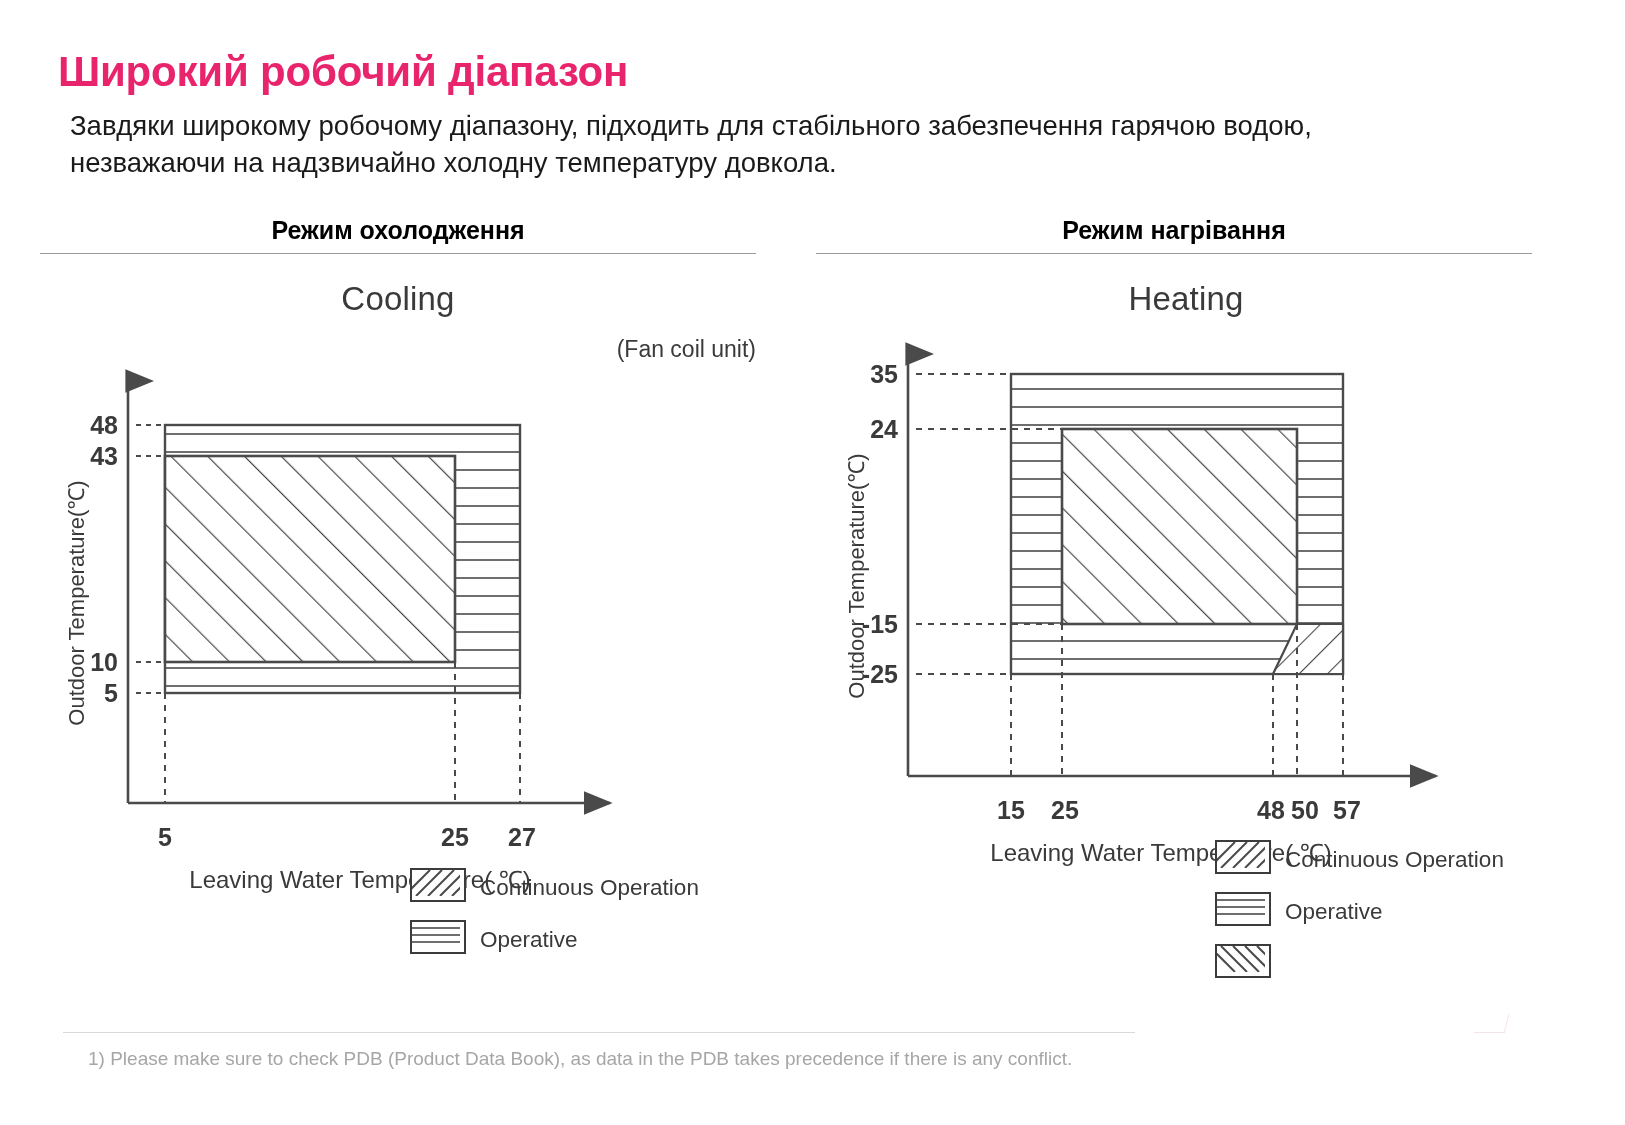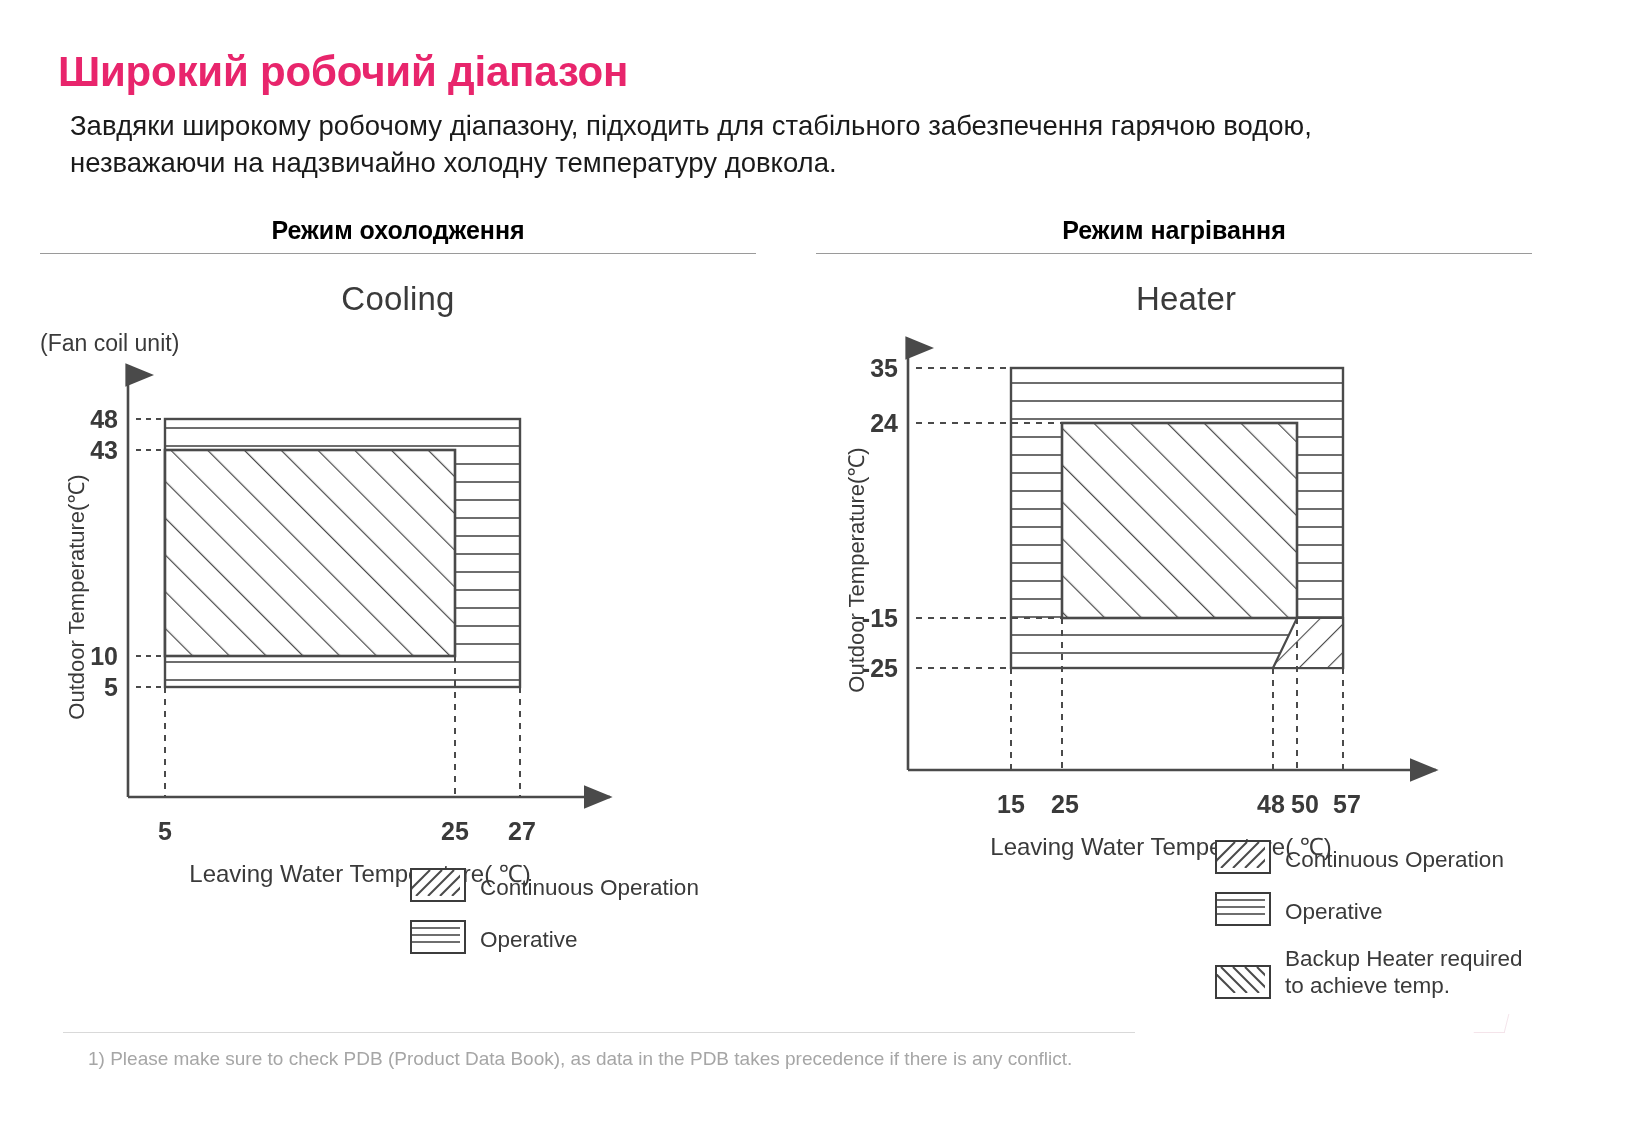--- a/index.html
+++ b/index.html
@@ -46,22 +46,22 @@
   .panel{position:absolute;}
   #panel-cool{left:40px;top:280px;width:716px;height:720px;}
   #panel-heat{left:816px;top:280px;width:740px;height:720px;}
 
   .chart-title{
     text-align:center;font-size:33px;font-weight:400;color:#3a3a3a;
     letter-spacing:0.2px;
   }
   .chart-title.light{font-weight:400;}
   .chart-sub{
-    text-align:left;font-size:23px;font-weight:400;color:#3a3a3a;
-    margin-top:12px;
+    text-align:right;font-size:23px;font-weight:400;color:#3a3a3a;
+    margin-top:18px;
   }
 
   .plot-wrap{position:relative;}
   svg{display:block;}
 
   
   .legend{position:absolute;}
   #legend-cool{left:410px;top:868px;}
   #legend-heat{left:1215px;top:840px;}
   .legend-row{display:flex;align-items:flex-end;margin-bottom:18px;}
@@ -157,21 +157,21 @@
         <text x="415" y="483" text-anchor="middle" font-family="Liberation Sans, sans-serif" font-size="25" font-weight="700" fill="#3a3a3a">25</text>
         <text x="482" y="483" text-anchor="middle" font-family="Liberation Sans, sans-serif" font-size="25" font-weight="700" fill="#3a3a3a">27</text>
 
         <text x="320" y="525" text-anchor="middle" font-family="Liberation Sans, sans-serif" font-size="24" fill="#3a3a3a">Leaving Water Temperature( ℃)</text>
         <text x="44" y="240" text-anchor="middle" transform="rotate(-90 44 240)" font-family="Liberation Sans, sans-serif" font-size="22" fill="#3a3a3a">Outdoor Temperature(℃)</text>
       </svg>
     </div>
   </div>
 
   <div class="panel" id="panel-heat">
-    <div class="chart-title light">Heater</div>
+    <div class="chart-title light">Heating</div>
     <div class="chart-sub"></div>
 
     <div class="plot-wrap">
       <svg width="660" height="560" viewBox="0 0 660 560">
         <defs>
           <pattern id="hHatchDiag" width="26" height="26" patternUnits="userSpaceOnUse" patternTransform="rotate(-45)">
             <rect width="26" height="26" fill="#ffffff"></rect>
             <line x1="0" y1="0" x2="0" y2="26" stroke="#4a4a4a" stroke-width="2.4"></line>
           </pattern>
           <pattern id="hHatchDiagRev" width="20" height="20" patternUnits="userSpaceOnUse" patternTransform="rotate(45)">
@@ -293,22 +293,20 @@
           <rect width="48" height="26" fill="#fff"></rect>
           <g stroke="#4a4a4a" stroke-width="2">
             <line x1="-8" y1="0" x2="18" y2="26"></line>
               <line x1="4" y1="0" x2="30" y2="26"></line>
             <line x1="16" y1="0" x2="42" y2="26"></line>
               <line x1="28" y1="0" x2="54" y2="26"></line>
             <line x1="40" y1="0" x2="66" y2="26"></line>
           </g>
         </svg>
       </span>
-      <span class="legend-text">Backup Heater required
-to achieve temp.</span>
     </div>
   </div>
 
   <div class="foot-rule"></div>
   <div class="foot-note">1) Please make sure to check PDB (Product Data Book), as data in the PDB takes precedence if there is any conflict.</div>
   <div class="corner-mark"></div>
 
 </div>
 
 </body></html>

